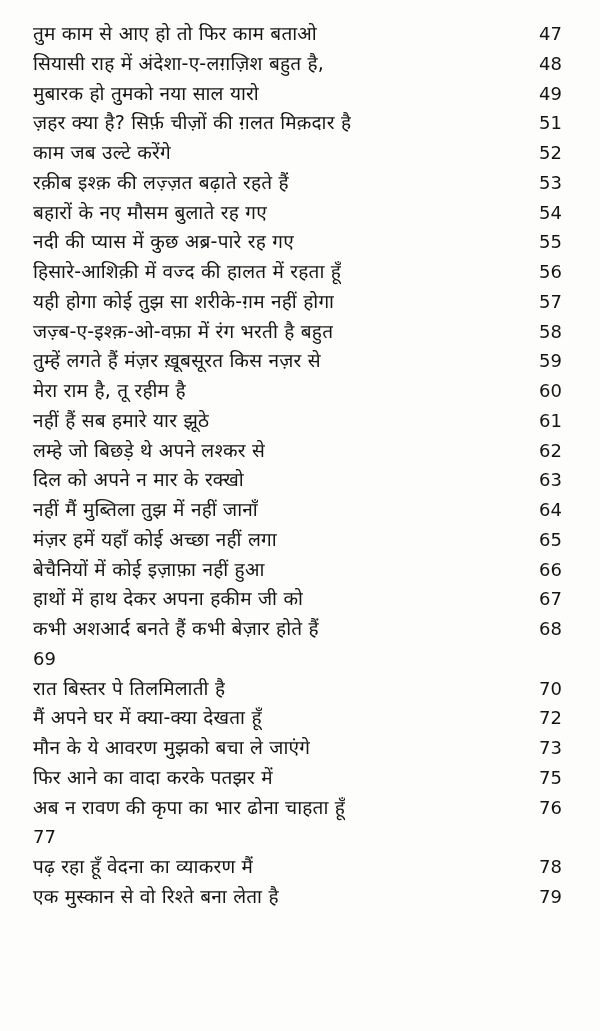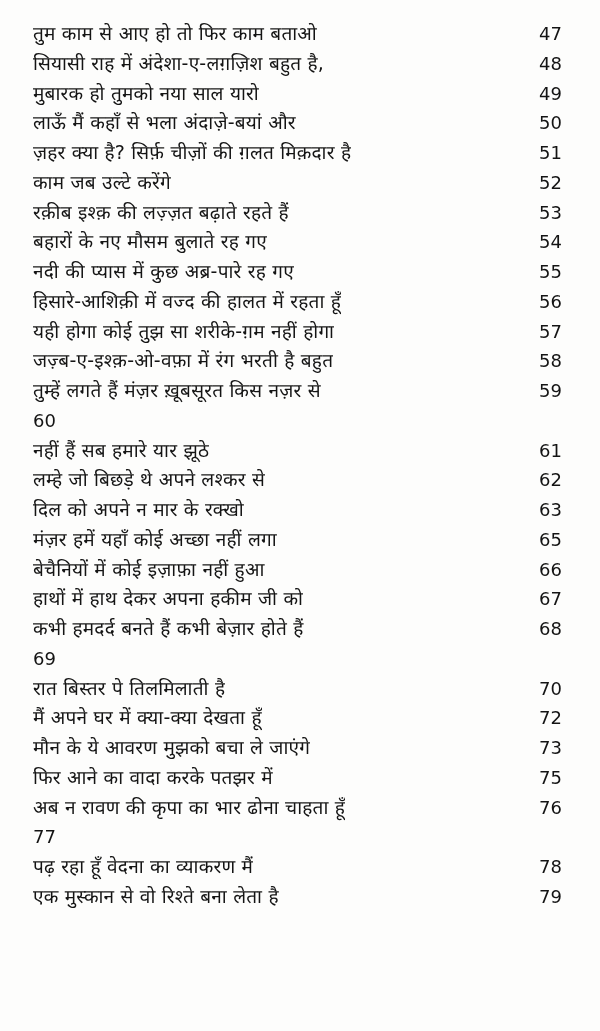--- a/index.html
+++ b/index.html
@@ -56,24 +56,20 @@
       </div>
       <div class="toc-row">
         <span class="toc-title">सियासी राह में अंदेशा-ए-लग़ज़िश बहुत है,</span>
         <span class="toc-page">48</span>
       </div>
       <div class="toc-row">
         <span class="toc-title">मुबारक हो तुमको नया साल यारो</span>
         <span class="toc-page">49</span>
       </div>
       <div class="toc-row">
-        <span class="toc-title">लाऊँ मैं कहाँ से भला अंदाज़े-बयां और</span>
-        <span class="toc-page">50</span>
-      </div>
-      <div class="toc-row">
         <span class="toc-title">ज़हर क्या है? सिर्फ़ चीज़ों की ग़लत मिक़दार है</span>
         <span class="toc-page">51</span>
       </div>
       <div class="toc-row">
         <span class="toc-title">काम जब उल्टे करेंगे</span>
         <span class="toc-page">52</span>
       </div>
       <div class="toc-row">
         <span class="toc-title">रक़ीब इश्क़ की लज़्ज़त बढ़ाते रहते हैं</span>
         <span class="toc-page">53</span>
@@ -96,48 +92,53 @@
       </div>
       <div class="toc-row">
         <span class="toc-title">जज़्ब-ए-इश्क़-ओ-वफ़ा में रंग भरती है बहुत</span>
         <span class="toc-page">58</span>
       </div>
       <div class="toc-row">
         <span class="toc-title">तुम्हें लगते हैं मंज़र ख़ूबसूरत किस नज़र से</span>
         <span class="toc-page">59</span>
       </div>
       <div class="toc-row">
+        <span class="toc-title">मेरा राम है, तू रहीम है</span>
         <span class="toc-page">60</span>
       </div>
       <div class="toc-row">
         <span class="toc-title">नहीं हैं सब हमारे यार झूठे</span>
         <span class="toc-page">61</span>
       </div>
       <div class="toc-row">
         <span class="toc-title">लम्हे जो बिछड़े थे अपने लश्कर से</span>
         <span class="toc-page">62</span>
       </div>
       <div class="toc-row">
         <span class="toc-title">दिल को अपने न मार के रक्खो</span>
         <span class="toc-page">63</span>
       </div>
       <div class="toc-row">
+        <span class="toc-title">नहीं मैं मुब्तिला तुझ में नहीं जानाँ</span>
+        <span class="toc-page">64</span>
+      </div>
+      <div class="toc-row">
         <span class="toc-title">मंज़र हमें यहाँ कोई अच्छा नहीं लगा</span>
         <span class="toc-page">65</span>
       </div>
       <div class="toc-row">
         <span class="toc-title">बेचैनियों में कोई इज़ाफ़ा नहीं हुआ</span>
         <span class="toc-page">66</span>
       </div>
       <div class="toc-row">
         <span class="toc-title">हाथों में हाथ देकर अपना हकीम जी को</span>
         <span class="toc-page">67</span>
       </div>
       <div class="toc-row">
-        <span class="toc-title">कभी हमदर्द बनते हैं कभी बेज़ार होते हैं</span>
+        <span class="toc-title">कभी अशआर्द बनते हैं कभी बेज़ार होते हैं</span>
         <span class="toc-page">68</span>
       </div>
       <div class="toc-row">
         <span class="toc-page">69</span>
       </div>
       <div class="toc-row">
         <span class="toc-title">रात बिस्तर पे तिलमिलाती है</span>
         <span class="toc-page">70</span>
       </div>
       <div class="toc-row">

